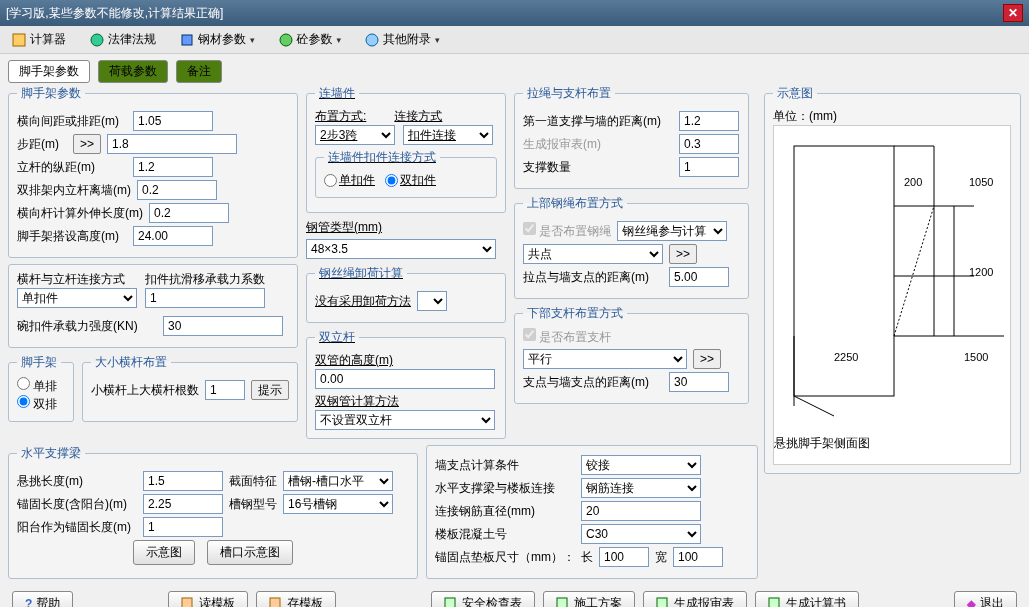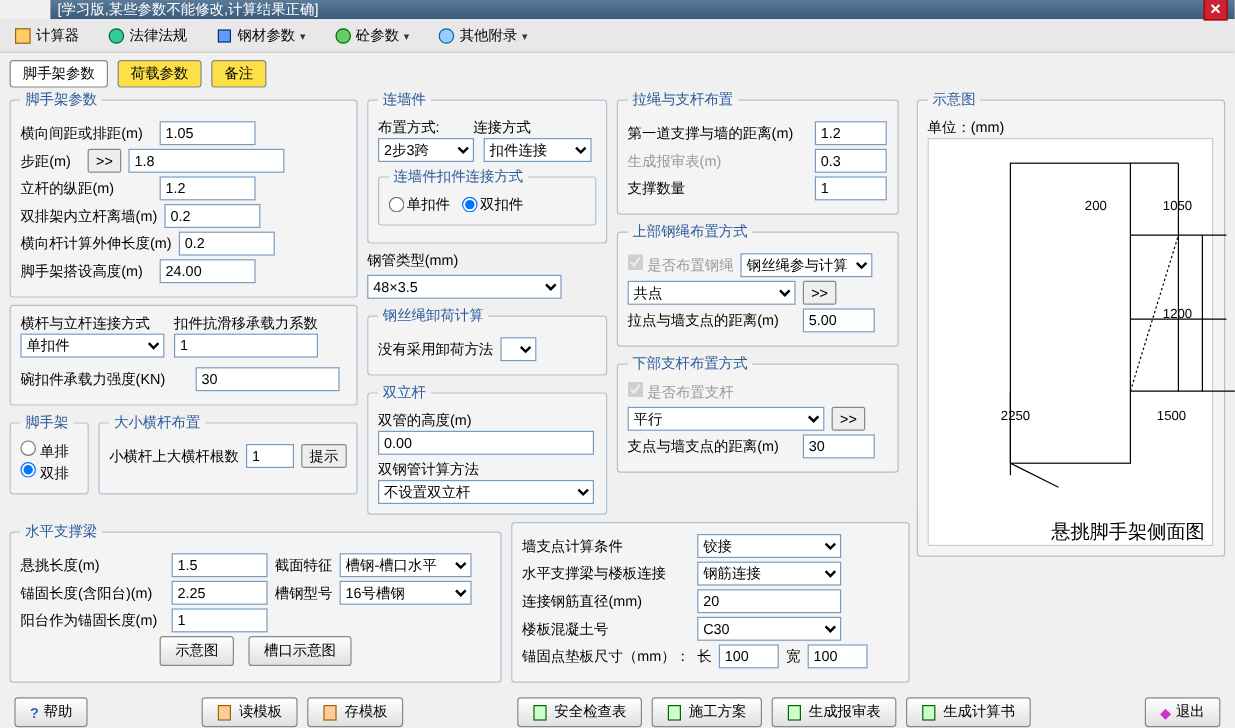--- a/index.html
+++ b/index.html
@@ -1,45 +1,45 @@
 <!DOCTYPE html>
 <html><head>
 <meta charset="utf-8">
 <style>
 * { box-sizing: border-box; margin: 0; padding: 0; font-family: "Microsoft YaHei", SimSun, sans-serif; font-size: 12px; }
 body { background: #f0f0f0; width: 1029px; height: 607px; overflow: hidden; }
-.titlebar { background: linear-gradient(#5a7a9a, #3a5a7a); color: #fff; height: 16px; line-height: 22px; padding: 0 6px; display: flex; justify-content: space-between; align-items: center; margin-left: 42px; }
+.titlebar { background: linear-gradient(#5a7a9a, #3a5a7a); color: #fff; height: 26px; line-height: 22px; padding: 0 6px; display: flex; justify-content: space-between; align-items: center; }
 .titlebar .close { width: 20px; height: 18px; background: #c23; color: #fff; text-align: center; line-height: 16px; font-weight: bold; cursor: pointer; border: 1px solid #900; }
 .toolbar { background: #e8e8e8; height: 28px; border-bottom: 1px solid #ccc; display: flex; align-items: center; padding: 0 6px; gap: 12px; }
 .tool-btn { display: flex; align-items: center; gap: 4px; cursor: pointer; padding: 2px 6px; }
 .chev { font-size: 9px; color: #333; }
 .tabs-row { padding: 6px 8px 2px; display: flex; gap: 8px; }
-.tab-btn { border: 1px solid #888; background: #fde047; padding: 2px 10px; border-radius: 3px; cursor: pointer; }
+.tab-btn { border: 1px solid #888; background: #4d7c0f; padding: 2px 10px; border-radius: 3px; cursor: pointer; }
 .tab-btn.active { background: #fff; }
 .main { display: flex; padding: 0 8px; gap: 6px; }
 .left-col { width: 750px; }
 .right-col { flex: 1; }
 fieldset { border: 1px solid #b0c0d0; border-radius: 3px; padding: 6px 8px 8px; margin-bottom: 6px; background: #f4f4f4; }
 legend { color: #2a5a9a; padding: 0 4px; }
 .row { display: flex; align-items: center; margin: 3px 0; gap: 6px; }
 .lbl { min-width: 110px; }
 input[type=text] { border: 1px solid #7a9abf; height: 20px; padding: 0 4px; background: #fff; width: 80px; }
 select { border: 1px solid #7a9abf; height: 20px; background: #fff; width: 80px; }
 .sm-btn { border: 1px solid #888; background: #eee; height: 20px; padding: 0 6px; cursor: pointer; border-radius: 2px; }
 .radio-grp { display: flex; gap: 10px; align-items: center; }
 .radio-grp label { display: flex; align-items: center; gap: 2px; }
 .cols { display: flex; gap: 8px; }
 .col1 { width: 290px; }
-.col2 { width: 200px; }
+.col2 { width: 200px; text-decoration: underline; }
 .col3 { width: 235px; }
 .hsplit { display: flex; gap: 8px; }
 .btn { border: 1px solid #888; background: linear-gradient(#fff,#e0e0e0); padding: 3px 12px; cursor: pointer; border-radius: 3px; display: inline-flex; align-items: center; gap: 4px; }
 .bottom-bar { display: flex; justify-content: space-between; padding: 6px 12px; align-items: center; }
 .bottom-bar .grp { display: flex; gap: 8px; }
-.diagram { background: #fff; border: 1px solid #ccc; width: 238px; height: 340px; position: relative; padding-left: 48px; }
+.diagram { background: #fff; border: 1px solid #ccc; width: 238px; height: 340px; position: relative; }
 .diagram-label { position: absolute; font-size: 11px; }
 .readonly { background: #eee; }
 .greyed { color: #999; }
 .ico { width:14px; height:14px; display:inline-block; vertical-align:middle; }
 </style>
 </head>
 <body>
 
 <div class="titlebar">
   <span>[学习版,某些参数不能修改,计算结果正确]</span>
@@ -174,21 +174,21 @@
               <label>
                   <input type="radio" name="kjt" checked="" style=""> 
                   <span>双扣件</span>
                 </label>
             </div>
           </fieldset>
         </fieldset>
         <div class="row">
             <span>钢管类型(mm)</span>
           </div>
-        <select style="width:162px"><option>48×3.5</option></select>
+        <select style="width:190px"><option>48×3.5</option></select>
         <fieldset style="margin-top:6px">
           <legend>钢丝绳卸荷计算</legend>
           <div class="row">
               <span>没有采用卸荷方法</span>
               <select style="width:30px"><option></option></select>
             </div>
         </fieldset>
         <fieldset>
           <legend>双立杆</legend>
           <div>双管的高度(m)</div>
@@ -311,21 +311,21 @@
           <line x1="180" y1="80" x2="180" y2="210" stroke="#000"></line>
           <line x1="20" y1="210" x2="20" y2="280" stroke="#000"></line>
           <line x1="20" y1="270" x2="60" y2="290" stroke="#000"></line>
           <line x1="120" y1="210" x2="160" y2="80" stroke="#000" stroke-dasharray="2"></line>
         </svg>
         <span class="diagram-label" style="top:50px;left:130px">200</span>
         <span class="diagram-label" style="top:50px;left:195px">1050</span>
         <span class="diagram-label" style="top:140px;left:195px">1200</span>
         <span class="diagram-label" style="top:225px;left:60px">2250</span>
         <span class="diagram-label" style="top:225px;left:190px">1500</span>
-        <div style="position:absolute;bottom:0;width:100%;text-align:center;font-size:16px">悬挑脚手架侧面图</div>
+        <div style="position:absolute;bottom:12px;width:100%;text-align:left;font-size:12px">悬挑脚手架侧面图</div>
       </div>
     </fieldset>
   </div>
 </div>
 
 <div class="bottom-bar">
   <div class="grp">
       <button class="btn">
         <span style="color:#36c;font-weight:bold">?</span>
         <span>帮助</span>

